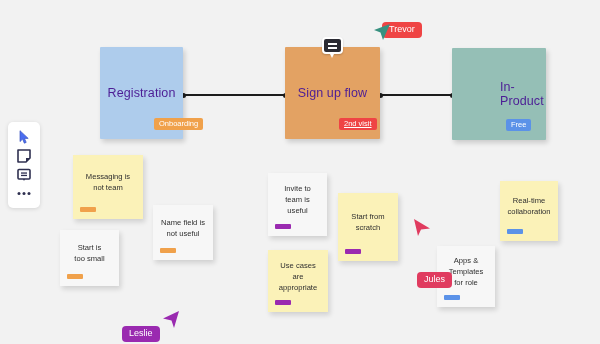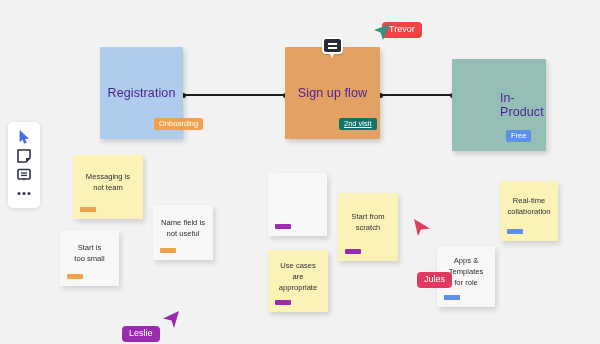--- a/index.html
+++ b/index.html
@@ -184,23 +184,23 @@
       <div class="dot" style="left: 449.5px; top: 92.5px;"></div>
     </div>
 
   <div id="card-layer">
       <div class="card" style="left: 100px; top: 47px; width: 83px; height: 92px; background: rgb(174, 204, 236);">
         <div class="card-title">Registration</div>
         <div class="card-tag" style="background: rgb(240, 161, 75);">Onboarding</div>
       </div>
       <div class="card" style="left: 285px; top: 47px; width: 95px; height: 92px; background: rgb(227, 162, 99); text-align: right;">
         <div class="card-title">Sign up flow</div>
-        <div class="card-tag" style="background: #0f766e; text-decoration: underline;">2nd visit</div>
-      </div>
-      <div class="card" style="left: 452px; top: 59px; width: 94px; height: 92px; background: rgb(149, 191, 182); padding-left: 48px;">
+        <div class="card-tag" style="background: #ef4444; text-decoration: underline;">2nd visit</div>
+      </div>
+      <div class="card" style="left: 452px; top: 48px; width: 94px; height: 92px; background: rgb(149, 191, 182); padding-left: 48px;">
         <div class="card-title">In-Product</div>
         <div class="card-tag" style="background: rgb(91, 146, 232);">Free</div>
       </div>
     </div>
 
   <div class="comment-bubble" id="comment-marker" style="left: 322px; top: 37px;">
     <i></i>
       <i></i>
   </div>
 
@@ -214,20 +214,23 @@
         <div class="note-text">Start is
 too small</div>
         <div class="note-tag" style="background: rgb(240, 161, 75);"></div>
       </div>
       <div class="note" style="left: 153px; top: 205px; width: 60px; height: 55px; background: rgb(247, 247, 247);">
         <div class="note-text">Name field is
 not useful</div>
         <div class="note-tag" style="background: rgb(240, 161, 75);"></div>
       </div>
       <div class="note" style="left: 268px; top: 173px; width: 59px; height: 63px; background: rgb(247, 247, 247);">
+        <div class="note-text">Invite to
+team is
+useful</div>
         <div class="note-tag" style="background: rgb(154, 42, 176);"></div>
       </div>
       <div class="note" style="left: 268px; top: 250px; width: 60px; height: 62px; background: rgb(251, 242, 184);">
         <div class="note-text">Use cases
 are
 appropriate</div>
         <div class="note-tag" style="background: rgb(154, 42, 176);"></div>
       </div>
       <div class="note" style="left: 338px; top: 193px; width: 60px; height: 68px; background: rgb(251, 242, 184);">
         <div class="note-text">Start from

